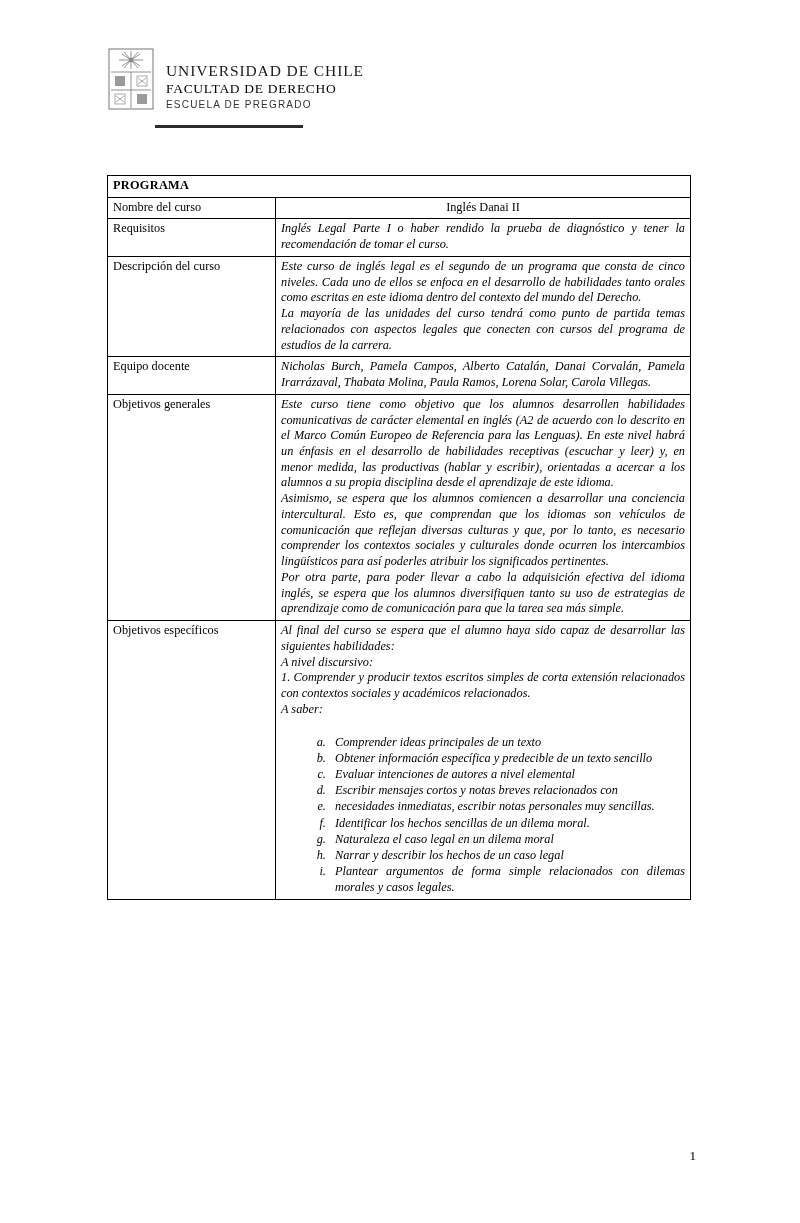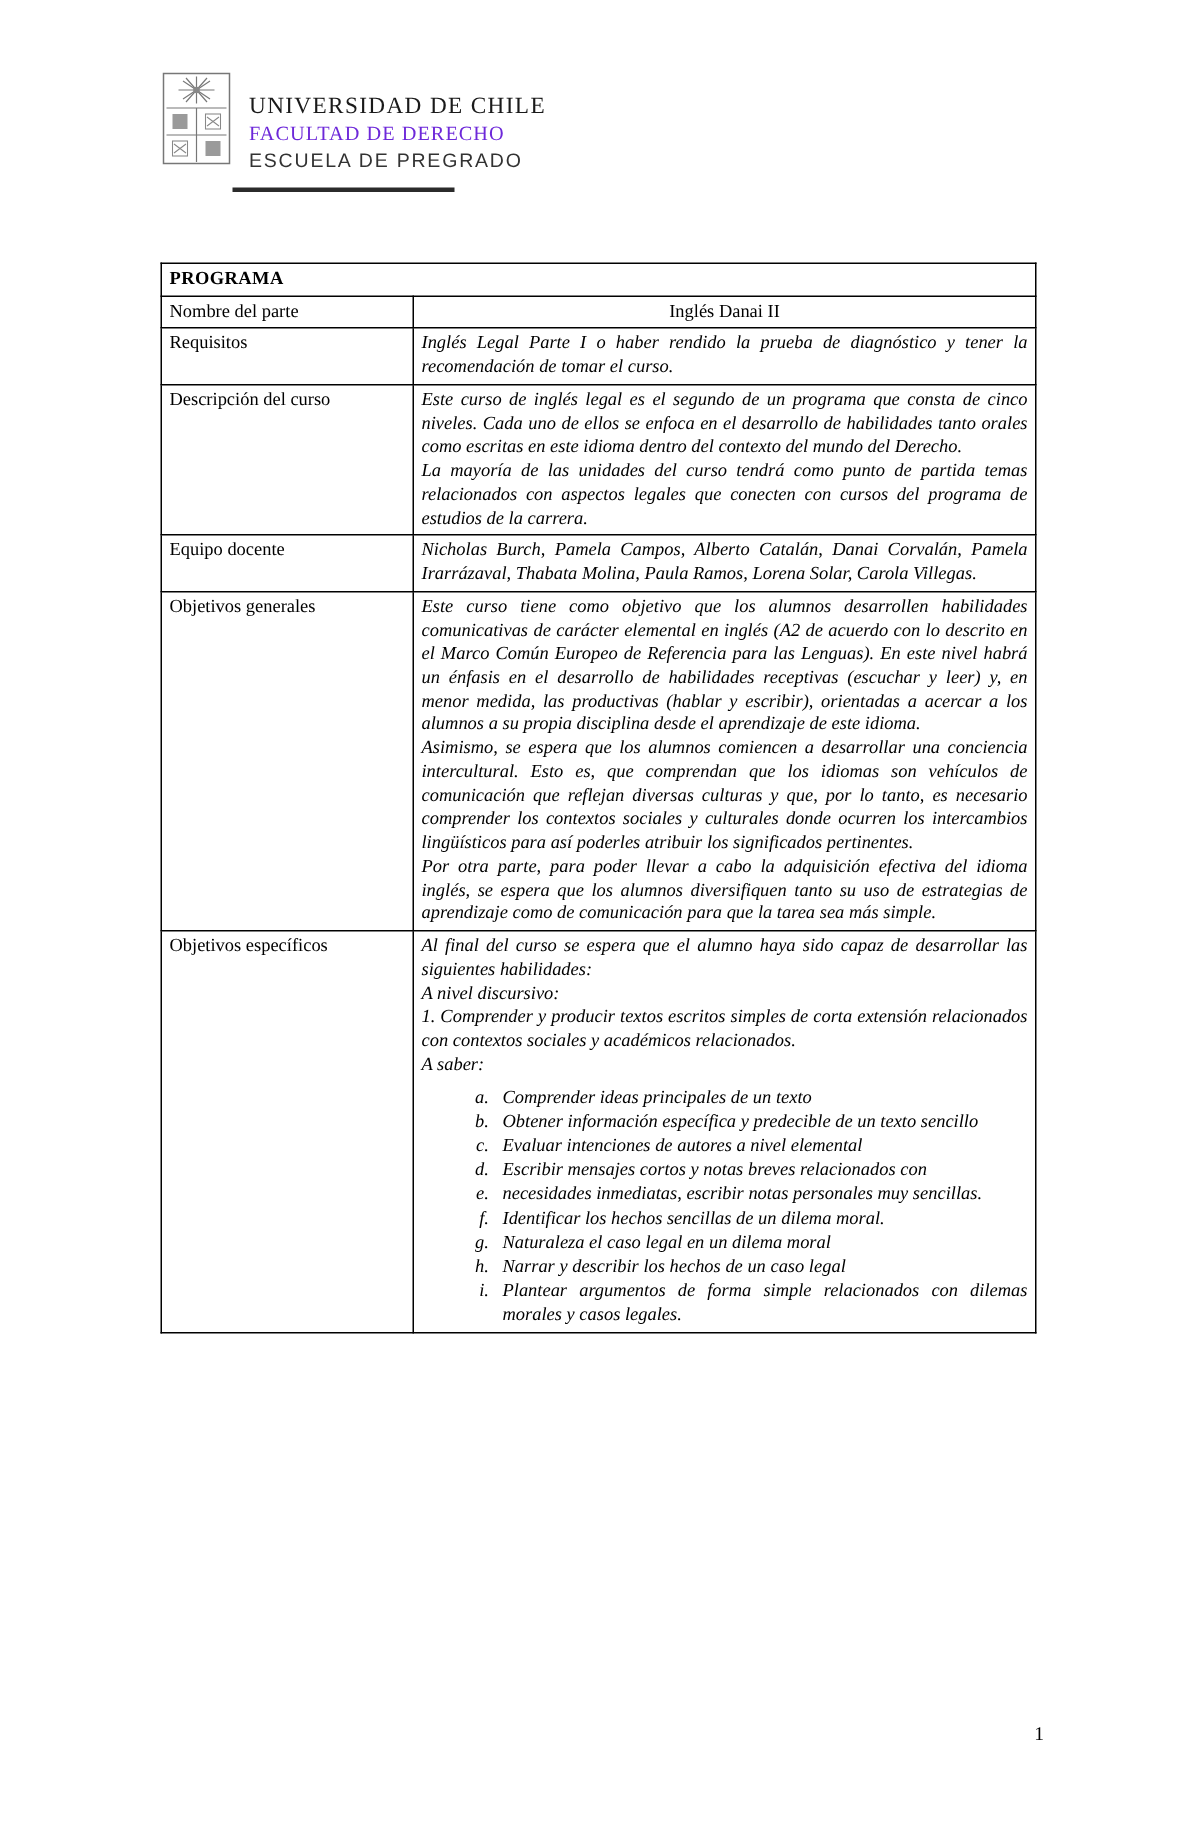--- a/index.html
+++ b/index.html
@@ -44,26 +44,26 @@
     font-family: "Liberation Serif", serif;
     font-size: 15.5px;
     letter-spacing: 0.9px;
     color: #1a1a1a;
     line-height: 1.15;
   }
   .faculty-name {
     font-family: "Liberation Serif", serif;
     font-size: 13.5px;
     letter-spacing: 0.7px;
-    color: #6d28d9;
+    color: #000000;
     line-height: 1.3;
   }
   .school-name {
     font-family: "Liberation Sans", sans-serif;
-    font-size: 13px;
+    font-size: 10px;
     letter-spacing: 1.2px;
     color: #333333;
     margin-top: 2px;
   }
   .header-rule {
     position: absolute;
     left: 155px;
     top: 125px;
     width: 148px;
     height: 3px;
@@ -116,21 +116,21 @@
     text-align: center;
     font-style: normal;
   }
   .p {
     margin: 0;
   }
   .pad-row td { padding-bottom: 12px; }
 
   
   ol.letters {
-    margin: 5px 0 0 26px;
+    margin: 16px 0 0 26px;
     padding: 0 0 0 22px;
     list-style-type: lower-alpha;
   }
   ol.letters li {
     font-style: italic;
     line-height: 1.32;
     padding-left: 6px;
     margin-bottom: 0px;
   }
 
@@ -188,21 +188,21 @@
     <colgroup>
       <col style="width:168px">
       <col style="width:415px">
     </colgroup>
     <tbody>
       <tr>
         <td class="title-cell" colspan="2">PROGRAMA</td>
       </tr>
 
       <tr>
-        <td class="label">Nombre del parte</td>
+        <td class="label">Nombre del curso</td>
         <td class="value center-plain">Inglés Danai II</td>
       </tr>
 
 
       <tr class="pad-row">
         <td class="label">Requisitos</td>
         <td class="value">Inglés Legal Parte I o haber rendido la prueba de diagnóstico y tener la recomendación de tomar el curso.</td>
       </tr>
 
 

